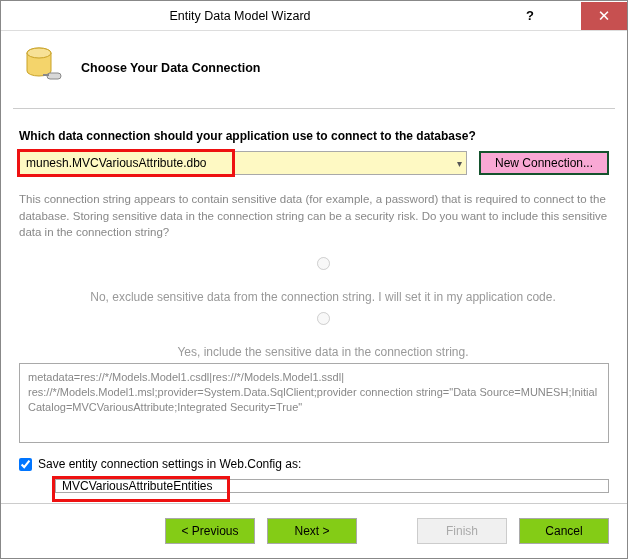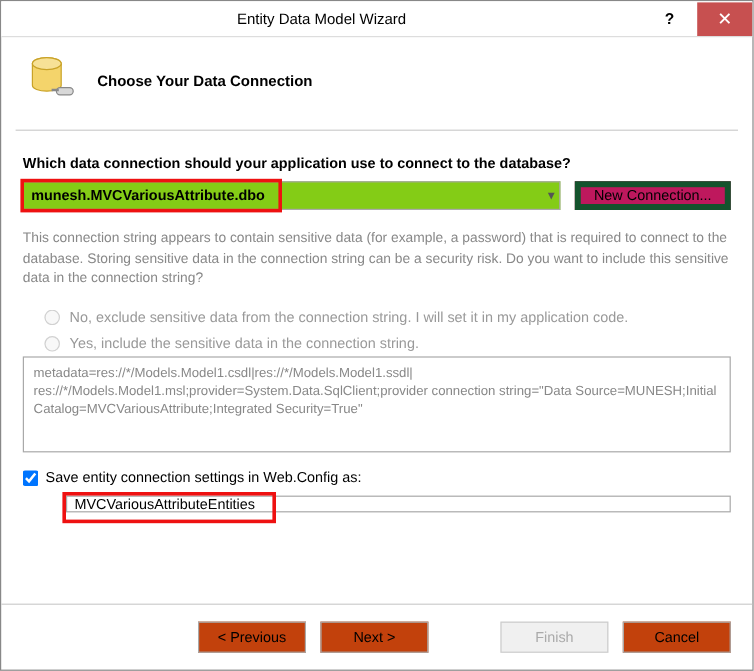--- a/index.html
+++ b/index.html
@@ -13,20 +13,21 @@
     display: flex;
     flex-direction: column;
     color: #000;
   }
   .titlebar {
     height: 30px;
     background: #fff;
     display: flex;
     align-items: center;
     border-bottom: 1px solid #ddd;
+    gap: 28px;
   }
   .titlebar .title { flex: 1; text-align: center; font-size: 12.5px; }
   .titlebar .tb-btn {
     width: 46px; height: 28px;
     display: flex; align-items: center; justify-content: center;
     font-size: 12px;
   }
   .titlebar .help { font-weight: bold; font-size: 13px; }
   .titlebar .close {
     background: #c75050; color: #fff;
@@ -45,52 +46,51 @@
     flex: 1;
     display: flex;
     flex-direction: column;
   }
   .question { font-weight: 600; font-size: 12px; margin: 8px 0 8px 0; }
   .row { display: flex; align-items: stretch; gap: 12px; margin-bottom: 10px; }
   .combo {
     flex: 1;
     height: 24px;
     border: 1px solid #a9a9a9;
-    background: #84cc16;
+    background: #fef9c3;
     position: relative;
     display: flex; align-items: center;
     padding: 0 6px;
     font-size: 12px;
-    font-weight: bold;
   }
   .combo .arrow {
     position: absolute; right: 4px; top: 50%;
     transform: translateY(-50%);
     font-size: 10px; color: #555;
   }
   .highlight-box {
     position: absolute;
     border: 3px solid #e11;
     pointer-events: none;
   }
   .btn {
     height: 24px;
     min-width: 130px;
     border: 1px solid #a9a9a9;
-    background: #c2410c;
+    background: #84cc16;
     font-size: 12px;
     display: inline-flex; align-items: center; justify-content: center;
     padding: 0 10px;
     cursor: pointer;
   }
-  .btn.primary-outlined { border: 5px solid #14532d; background: #be185d; }
+  .btn.primary-outlined { border: 2px solid #14532d; background: #f9a8d4; }
   .desc { color: #888; font-size: 11.5px; line-height: 1.45; margin: 6px 0 12px 0; }
   .radio-row {
-    display: flex; align-items: center; gap: 8px;
-    margin: 4px 0 4px 18px; color: #999;
+    display: flex; align-items: center; gap: 20px;
+    margin: 4px 0 4px 18px; color: #999; flex-direction: column;
   }
   .radio-row input { margin: 0; }
   .label-sm { font-size: 12px; margin: 10px 0 4px 0; }
   .textarea {
     border: 1px solid #a9a9a9;
     background: #fff;
     color: #888;
     font-size: 11px;
     padding: 6px 8px;
     height: 80px;

